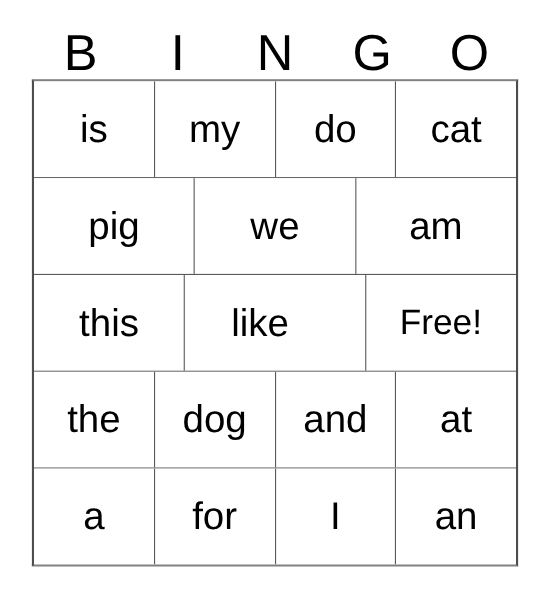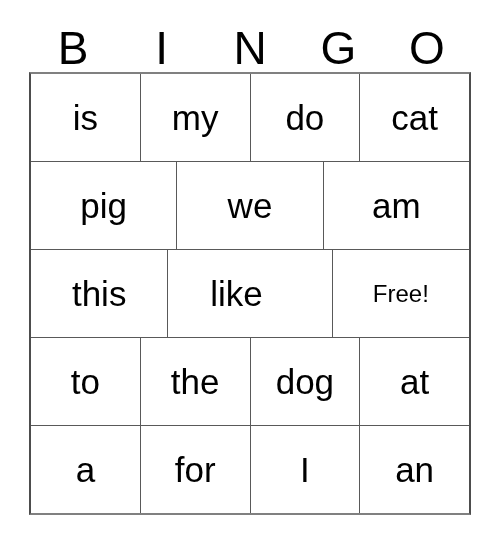--- a/index.html
+++ b/index.html
@@ -77,21 +77,21 @@
     color: #000000;
     background: #ffffff;
     box-sizing: border-box;
     white-space: nowrap;
     overflow: hidden;
   }
   .grid-cell + .grid-cell {
     border-left: 1px solid #595959;
   }
   .grid-cell.free-cell {
-    font-size: 24px;
+    font-size: 32px;
     margin-left: 27px;
   }
 </style>
 </head>
 <body>
 
 <div id="bingo-card">
 
   <div id="header-row">
     <div class="header-cell">B</div>
@@ -116,23 +116,23 @@
       <div class="grid-cell">am</div>
     </div>
 
     <div class="grid-row">
       <div class="grid-cell">this</div>
       <div class="grid-cell">like</div>
       <div class="grid-cell free-cell">Free!</div>
     </div>
 
     <div class="grid-row">
-      <div class="grid-cell">to</div>
       <div class="grid-cell">the</div>
       <div class="grid-cell">dog</div>
+      <div class="grid-cell">and</div>
       <div class="grid-cell">at</div>
     </div>
 
     <div class="grid-row">
       <div class="grid-cell">a</div>
       <div class="grid-cell">for</div>
       <div class="grid-cell">I</div>
       <div class="grid-cell">an</div>
     </div>
 

